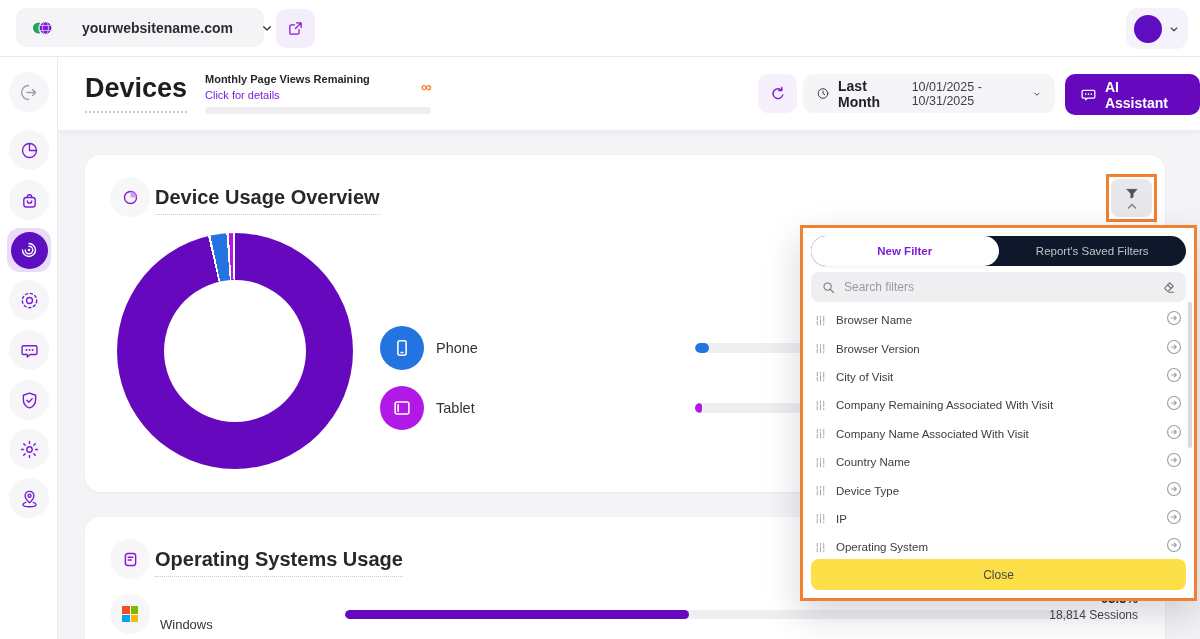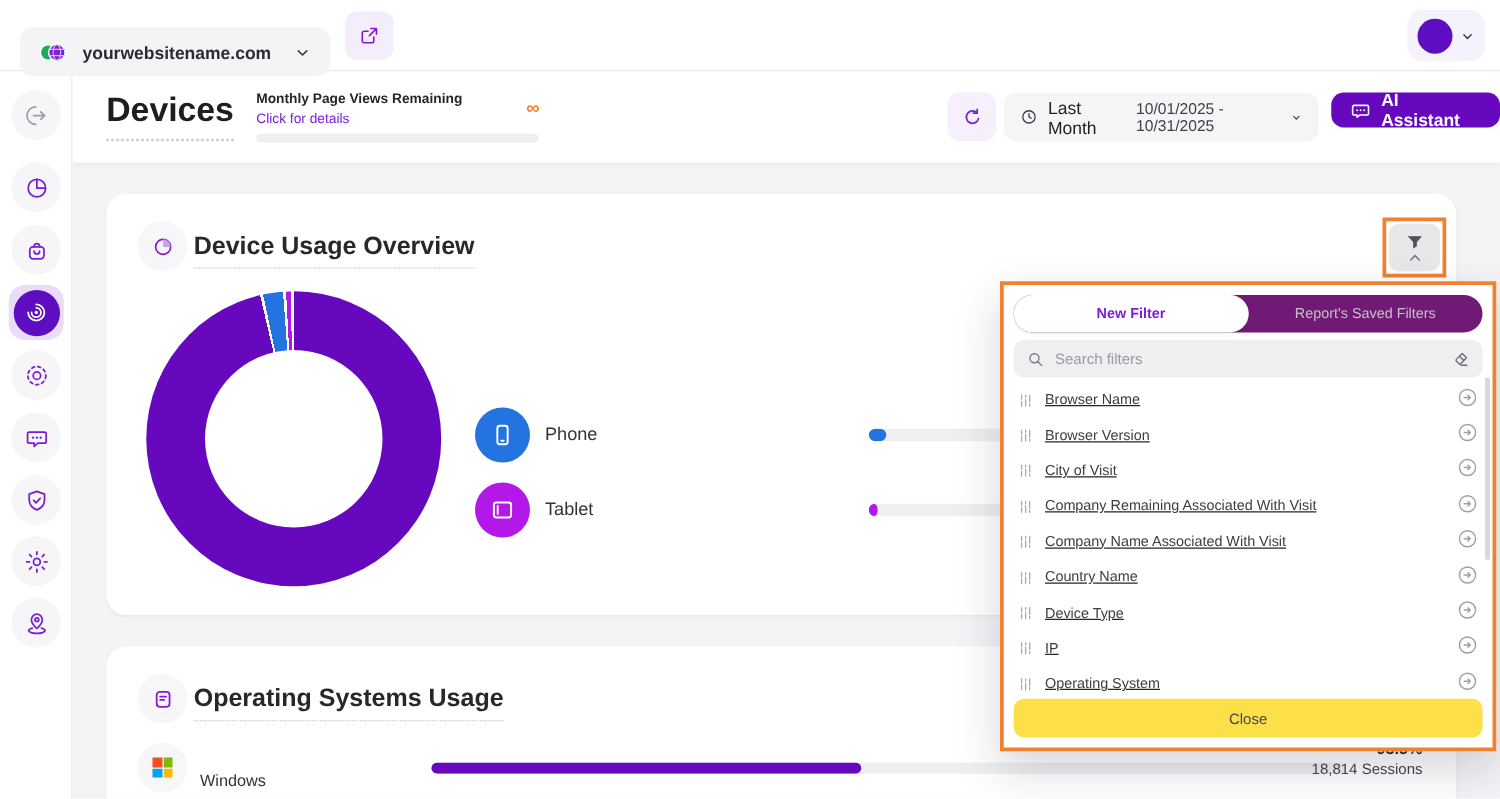--- a/index.html
+++ b/index.html
@@ -3,22 +3,22 @@
 <meta charset="utf-8">
 <style>
   * { margin:0; padding:0; box-sizing:border-box; }
   html,body { width:1200px; height:639px; overflow:hidden; background:#fff;
     font-family:"Liberation Sans", sans-serif; color:#26262b; }
   .abs { position:absolute; }
   #stage { position:relative; width:1200px; height:639px; overflow:hidden; }
 
   
   #topbar { left:0; top:0; width:1200px; height:57px; background:#fff; border-bottom:1px solid #e9e9ec; z-index:60; }
-  .site-pill { left:16px; top:22px; height:39px; width:248px; background:#f4f4f6; border-radius:10px;
-    display:flex; align-items:center; gap:10px; padding:0 14px; cursor:pointer; }
+  .site-pill { left:16px; top:8px; height:39px; width:248px; background:#f4f4f6; border-radius:10px;
+    display:flex; align-items:center; gap:26px; padding:0 14px; cursor:pointer; }
   .site-name { font-size:14px; font-weight:700; color:#2b2b31; flex:1; }
   .ext-btn { left:276px; top:9px; width:39px; height:39px; background:#f3edfc; border-radius:10px;
     display:flex; align-items:center; justify-content:center; cursor:pointer; }
   .avatar-pill { right:12px; top:8px; height:41px; width:62px; background:#f5f2fb; border-radius:12px;
     display:flex; align-items:center; justify-content:center; gap:5px; cursor:pointer; }
   .avatar { width:28px; height:28px; border-radius:50%; background:#5d0ec0; }
 
   
   #sidebar { left:0; top:57px; width:58px; height:582px; background:#fff; border-right:1px solid #ececef; z-index:55; }
   .sb-item { position:absolute; left:9px; width:40px; height:40px; border-radius:50%; background:#f6f6f8;
@@ -34,23 +34,23 @@
   #pagehead { left:58px; top:57px; width:1142px; height:73px; background:#fff; box-shadow:0 2px 5px rgba(40,40,60,.06); z-index:20; }
   .page-title { left:27px; top:16px; font-size:27px; font-weight:700; color:#1d1d22; border-bottom:2px dotted #c9c9cf; padding-bottom:7px; }
   .quota-label { left:147px; top:16px; font-size:11px; font-weight:700; color:#26262b; }
   .quota-link { left:147px; top:32px; font-size:11px; color:#7b1fd6; cursor:pointer; }
   .quota-bar { left:147px; top:50px; width:226px; height:7px; background:#efeff1; border-radius:4px; }
   .quota-inf { left:363px; top:21px; color:#f08130; font-size:15px; font-weight:700; }
   .refresh-btn { left:700px; top:17px; width:39px; height:39px; border-radius:10px; background:#f5f0fb;
     display:flex; align-items:center; justify-content:center; cursor:pointer; }
   .period-pill { left:745px; top:17px; height:39px; width:252px; background:#f5f5f7; border-radius:10px;
     display:flex; align-items:center; gap:8px; padding:0 13px; cursor:pointer; }
-  .period-label { font-size:14px; font-weight:400; color:#1f1f24; }
+  .period-label { font-size:14px; font-weight:700; color:#1f1f24; }
   .period-range { font-size:12.5px; color:#3f3f46; margin-left:4px; }
-  .ai-btn { left:1007px; top:17px; height:28px; background:#6609be; border-radius:10px; color:#fff;
+  .ai-btn { left:1007px; top:17px; height:41px; background:#6609be; border-radius:10px; color:#fff;
     display:flex; align-items:center; gap:8px; padding:0 15px; font-size:14px; font-weight:700; cursor:pointer; }
 
   
   #main { left:58px; top:130px; width:1142px; height:509px; background:#f4f3f6; z-index:1; }
   .card { position:absolute; background:#fff; border-radius:16px; box-shadow:0 1px 3px rgba(30,30,50,.05); }
   #card-devices { left:27px; top:25px; width:1080px; height:337px; }
   #card-os { left:27px; top:387px; width:1080px; height:200px; }
   .card-badge { position:absolute; width:40px; height:40px; border-radius:50%; background:#f7f7f9;
     display:flex; align-items:center; justify-content:center; }
   .card-title { position:absolute; font-size:20px; font-weight:700; color:#27272c;
@@ -81,29 +81,29 @@
 
   
   #filter-trigger { left:1106px; top:174px; width:51px; height:48px; border:3px solid #f08130; z-index:45;
     display:flex; align-items:center; justify-content:center; background:transparent; }
   #filter-trigger .btn { width:41px; height:38px; background:#e8e8eb; border-radius:8px; cursor:pointer;
     display:flex; flex-direction:column; align-items:center; justify-content:center; }
 
   #filter-panel { left:800px; top:225px; width:397px; height:376px; background:#fff; border:3px solid #f08130;
     z-index:50; box-shadow:0 14px 34px rgba(30,30,60,.18); }
   .fp-inner { position:relative; width:100%; height:100%; padding:8px; }
-  .fp-tabs { position:relative; height:30px; background:#701a75; border-radius:15px; display:flex; }
+  .fp-tabs { position:relative; height:30px; background:#0f172a; border-radius:15px; display:flex; }
   .fp-tab { flex:1; display:flex; align-items:center; justify-content:center; font-size:11.5px; cursor:pointer; }
   .fp-tab.active { background:#fff; border-radius:15px; color:#7b1fd6; font-weight:700; box-shadow:0 1px 3px rgba(0,0,0,.07); }
   .fp-tab.idle { color:#c2c2c8; }
   .fp-search { margin-top:6px; height:30px; background:#efeff1; border-radius:8px; display:flex; align-items:center; gap:8px; padding:0 10px; }
   .fp-search input { flex:1; border:none; outline:none; background:transparent; font-size:12px; color:#3c3c42;
     font-family:"Liberation Sans", sans-serif; }
   .fp-search input::placeholder { color:#9a9aa2; }
-  .fp-list { margin-top:4px;text-decoration:underline; }
+  .fp-list { margin-top:4px; }
   .fp-row { height:28.4px; display:flex; align-items:center; gap:9px; padding:0 3px; cursor:pointer; }
   .fp-row svg.sl { width:13px; height:13px; stroke:#a8a8b0; stroke-width:1.9; stroke-linecap:round; fill:none; }
   .fp-lbl { flex:1; font-size:11.5px; color:#3c3c42; }
   .fp-go svg { width:18px; height:18px; stroke:#9ca0a8; stroke-width:1.5; fill:none; stroke-linecap:round; stroke-linejoin:round; }
   .fp-close { position:absolute; left:8px; right:8px; bottom:8px; height:31px; background:#fde047; border-radius:8px;
     display:flex; align-items:center; justify-content:center; font-size:12px; color:#46464e; cursor:pointer; }
   .fp-scroll { position:absolute; right:2px; top:74px; width:4px; height:146px; background:#d9d9dd; border-radius:2px; }
 
   svg.ic { fill:none; stroke-linecap:round; stroke-linejoin:round; }
 </style>

